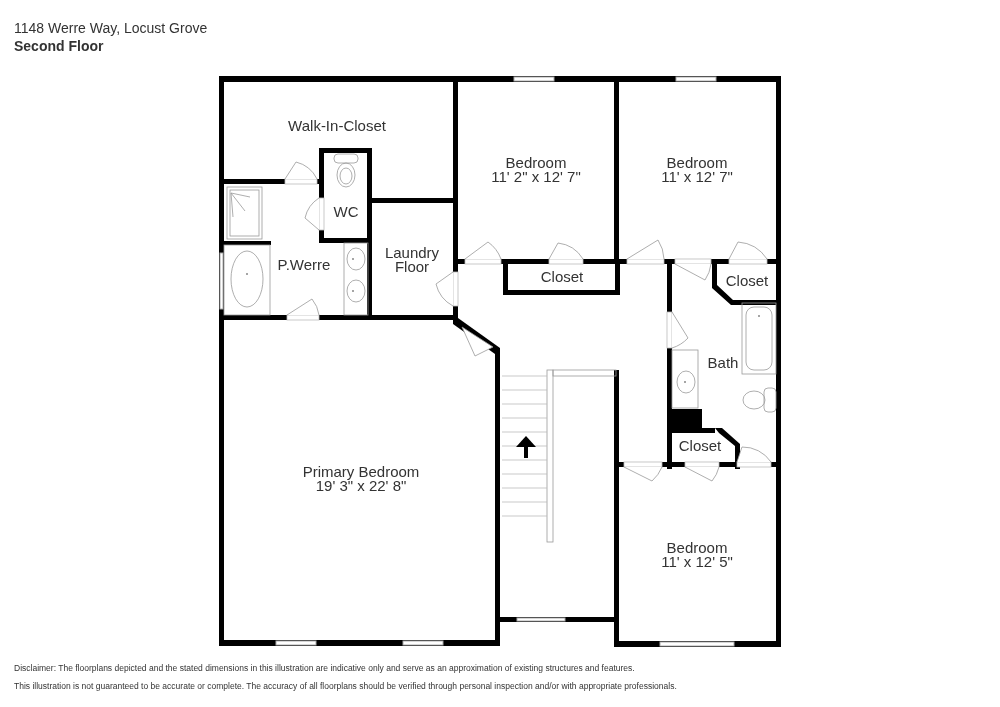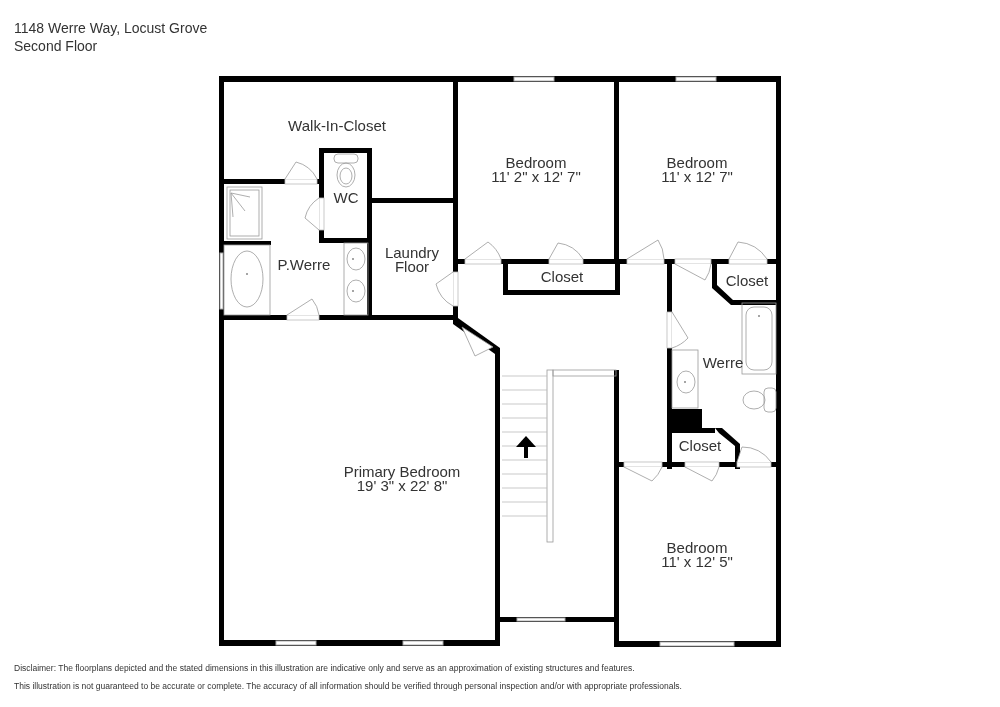--- a/index.html
+++ b/index.html
@@ -8,21 +8,21 @@
   .hdr { position:absolute; left:14px; font-size:14px; color:#333; }
   .disc { position:absolute; left:14px; font-size:8.5px; color:#333; white-space:nowrap; }
   svg.plan { position:absolute; left:0; top:0; }
   .lbl { position:absolute; font-size:15px; color:#333; text-align:center; line-height:14px;
          transform:translateX(-50%); white-space:nowrap; }
 </style>
 </head>
 <body>
 
 <div class="hdr" style="top:20px;">1148 Werre Way, Locust Grove</div>
-<div class="hdr" style="top:38px;">Second Floor</div>
+<div class="hdr" style="top:38px;font-weight:bold;">Second Floor</div>
 
 <svg class="plan" width="1000" height="707" viewBox="0 0 1000 707">
   <g fill="#000">
 
     <rect x="219" y="76" width="562" height="6"></rect>
 
     <rect x="219" y="76" width="5" height="570"></rect>
 
     <rect x="776" y="76" width="5" height="570"></rect>
 
@@ -162,41 +162,41 @@
   <g fill="#333">
     <circle cx="247" cy="274" r="0.8"></circle>
     <circle cx="353" cy="259" r="0.8"></circle>
     <circle cx="353" cy="291" r="0.8"></circle>
     <circle cx="759" cy="316" r="0.8"></circle>
     <circle cx="685" cy="382" r="0.8"></circle>
   </g>
 </svg>
 
 <div class="lbl" style="left:337px; top:119px;">Walk-In-Closet</div>
-<div class="lbl" style="left:346px; top:191px;">WC</div>
+<div class="lbl" style="left:346px; top:205px;">WC</div>
 <div class="lbl" style="left:304px; top:258px;">P.Werre</div>
 <div class="lbl" style="left:412px; top:246px;text-align:center;">
   <div>Laundry</div>
   <div>Floor</div>
 </div>
 <div class="lbl" style="left:536px; top:156px;">
   <div>Bedroom</div>
   <div>11' 2" x 12' 7"</div>
 </div>
 <div class="lbl" style="left:697px; top:156px;">
   <div>Bedroom</div>
   <div>11' x 12' 7"</div>
 </div>
 <div class="lbl" style="left:562px; top:270px;">Closet</div>
 <div class="lbl" style="left:747px; top:274px;">Closet</div>
-<div class="lbl" style="left:723px; top:356px;">Werre</div>
+<div class="lbl" style="left:723px; top:356px;">Bath</div>
 <div class="lbl" style="left:700px; top:439px;">Closet</div>
-<div class="lbl" style="left:361px; top:465px;margin-left:41px;">
+<div class="lbl" style="left:361px; top:465px;">
   <div>Primary Bedroom</div>
   <div>19' 3" x 22' 8"</div>
 </div>
 <div class="lbl" style="left:697px; top:541px;">
   <div>Bedroom</div>
   <div>11' x 12' 5"</div>
 </div>
 
 <div class="disc" style="top:663px;">Disclaimer: The floorplans depicted and the stated dimensions in this illustration are indicative only and serve as an approximation of existing structures and features.</div>
-<div class="disc" style="top:681px;">This illustration is not guaranteed to be accurate or complete. The accuracy of all information should be verified through personal inspection and/or with appropriate professionals.</div>
+<div class="disc" style="top:681px;">This illustration is not guaranteed to be accurate or complete. The accuracy of all floorplans should be verified through personal inspection and/or with appropriate professionals.</div>
 
 </body></html>

